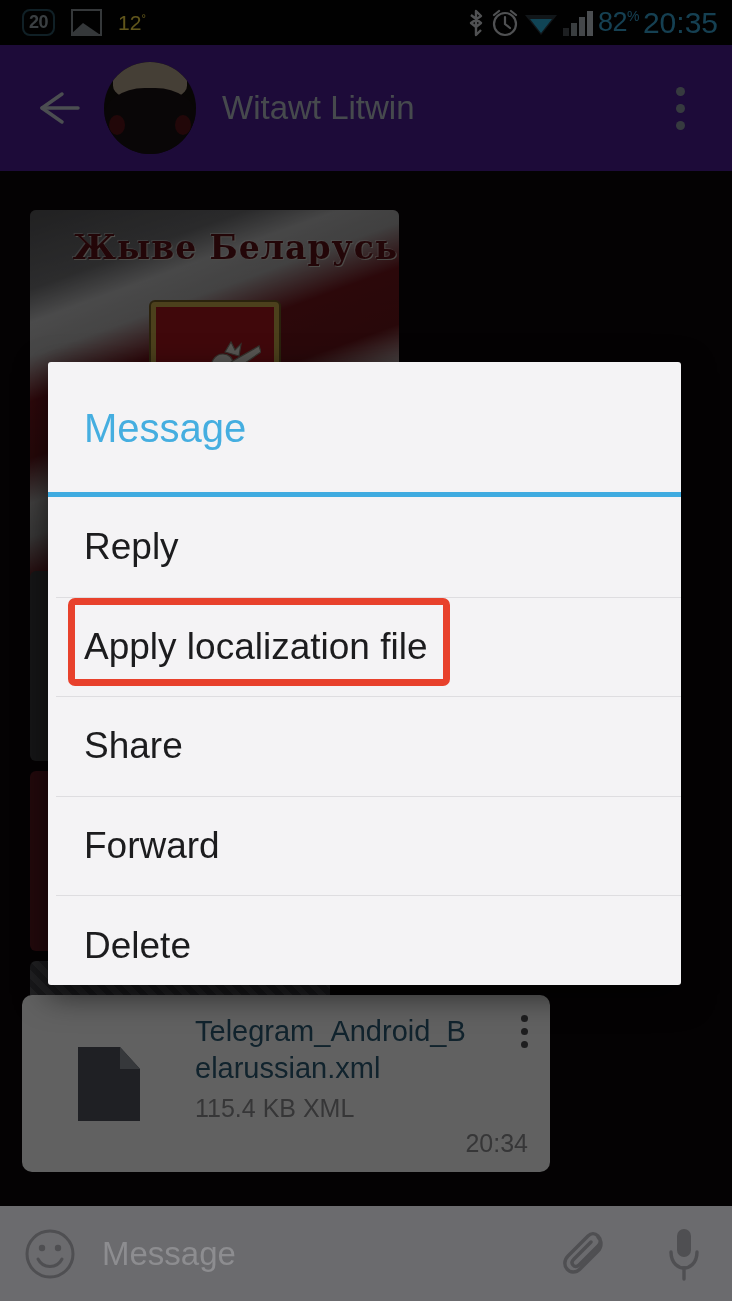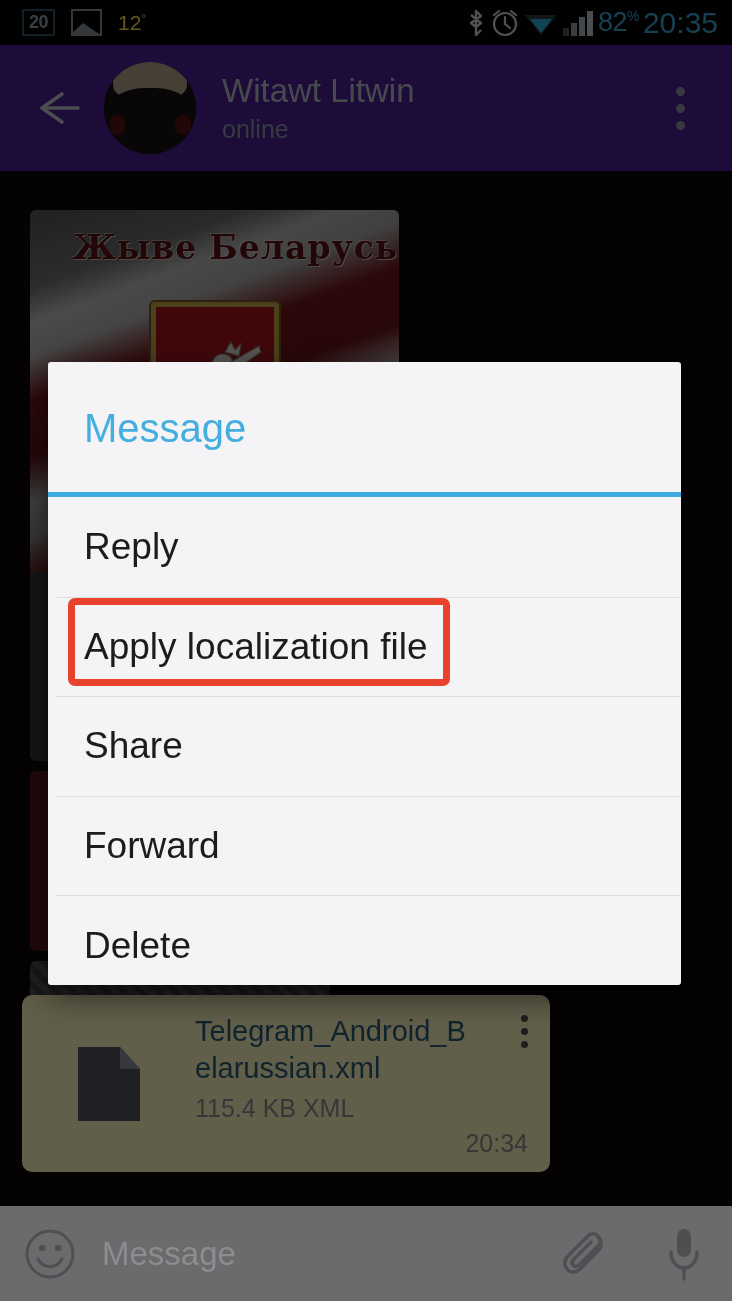--- a/index.html
+++ b/index.html
@@ -27,21 +27,21 @@
     background: #050505;
     display: flex;
     align-items: center;
     box-sizing: border-box;
     padding: 0 14px 0 22px;
   }
   .sb-left { display: flex; align-items: center; gap: 16px; }
   .sb-right { display: flex; align-items: center; gap: 4px; margin-left: auto; }
   .sb-badge {
     border: 2px solid #2c5565;
-    border-radius: 0;
+    border-radius: 8px;
     color: #9aa6ad;
     font-size: 18px;
     line-height: 1;
     padding: 2px 5px 3px;
     font-weight: 600;
     letter-spacing: -0.5px;
   }
   .sb-gallery {
     width: 27px; height: 23px;
     border: 2px solid #8b949a;
@@ -209,21 +209,21 @@
   #strip1 { top: 400px; height: 190px; background: #3c3c3e; }
   #strip2 { top: 600px; height: 180px; background: #5c1821; }
   #strip3 { top: 790px; height: 170px; background: #4a4a4c;
             background-image: repeating-linear-gradient(45deg, #55555a 0 6px, #3f3f44 6px 12px); }
 
   
   #filemsg {
     position: absolute;
     left: 22px; top: 824px;
     width: 528px; height: 177px;
-    background: #fef9c3;
+    background: #ffffff;
     border-radius: 10px;
     display: flex;
     align-items: stretch;
   }
   #filethumb {
     width: 173px;
     display: flex; align-items: center; justify-content: center;
     flex: 0 0 auto;
   }
   #docicon { width: 70px; height: 82px; }
@@ -398,21 +398,20 @@
       </svg>
     </div>
     <div id="avatar">
       <div class="av-hair"></div>
       <div class="av-body"></div>
       <div class="av-r1"></div>
       <div class="av-r2"></div>
     </div>
     <div id="headtext">
       <div id="contactname">Witawt Litwin</div>
-      <div id="contactstatus">online</div>
     </div>
     <div id="headmenu">
       <i></i>
         <i></i>
         <i></i>
     </div>
   </div>
 
   <div id="chatbody">
 

